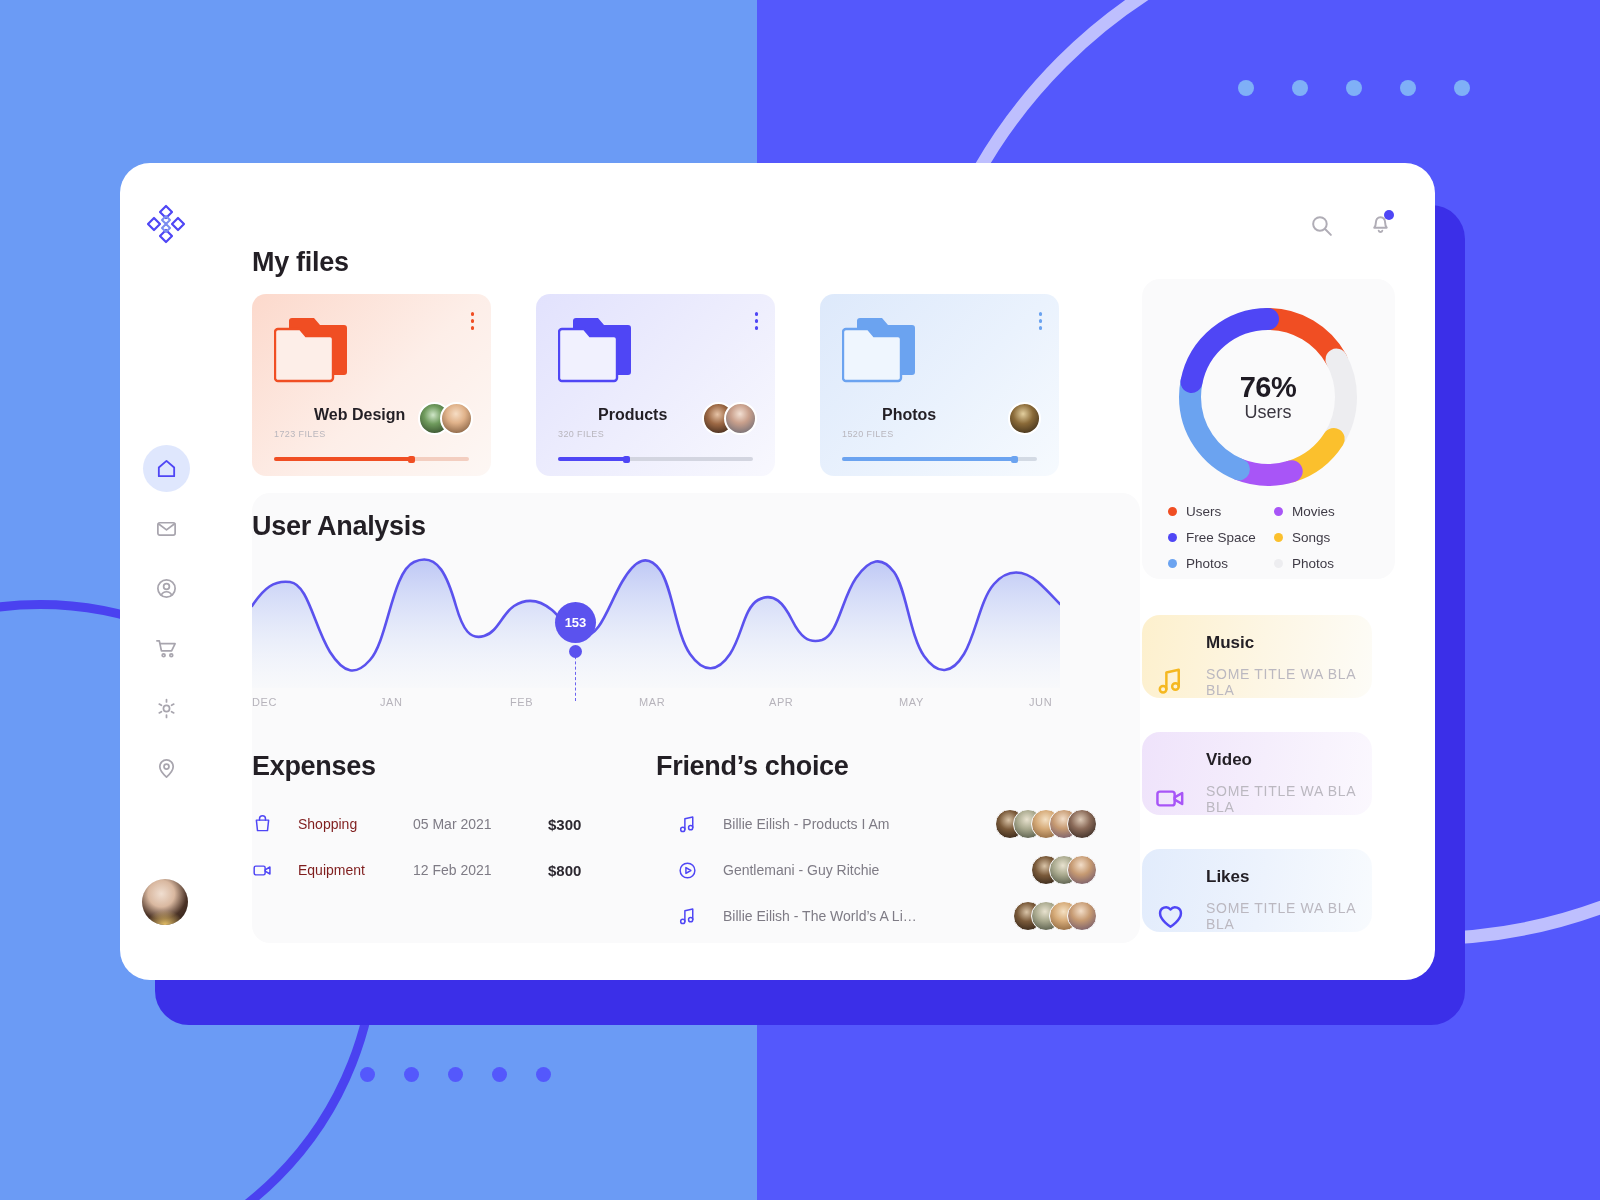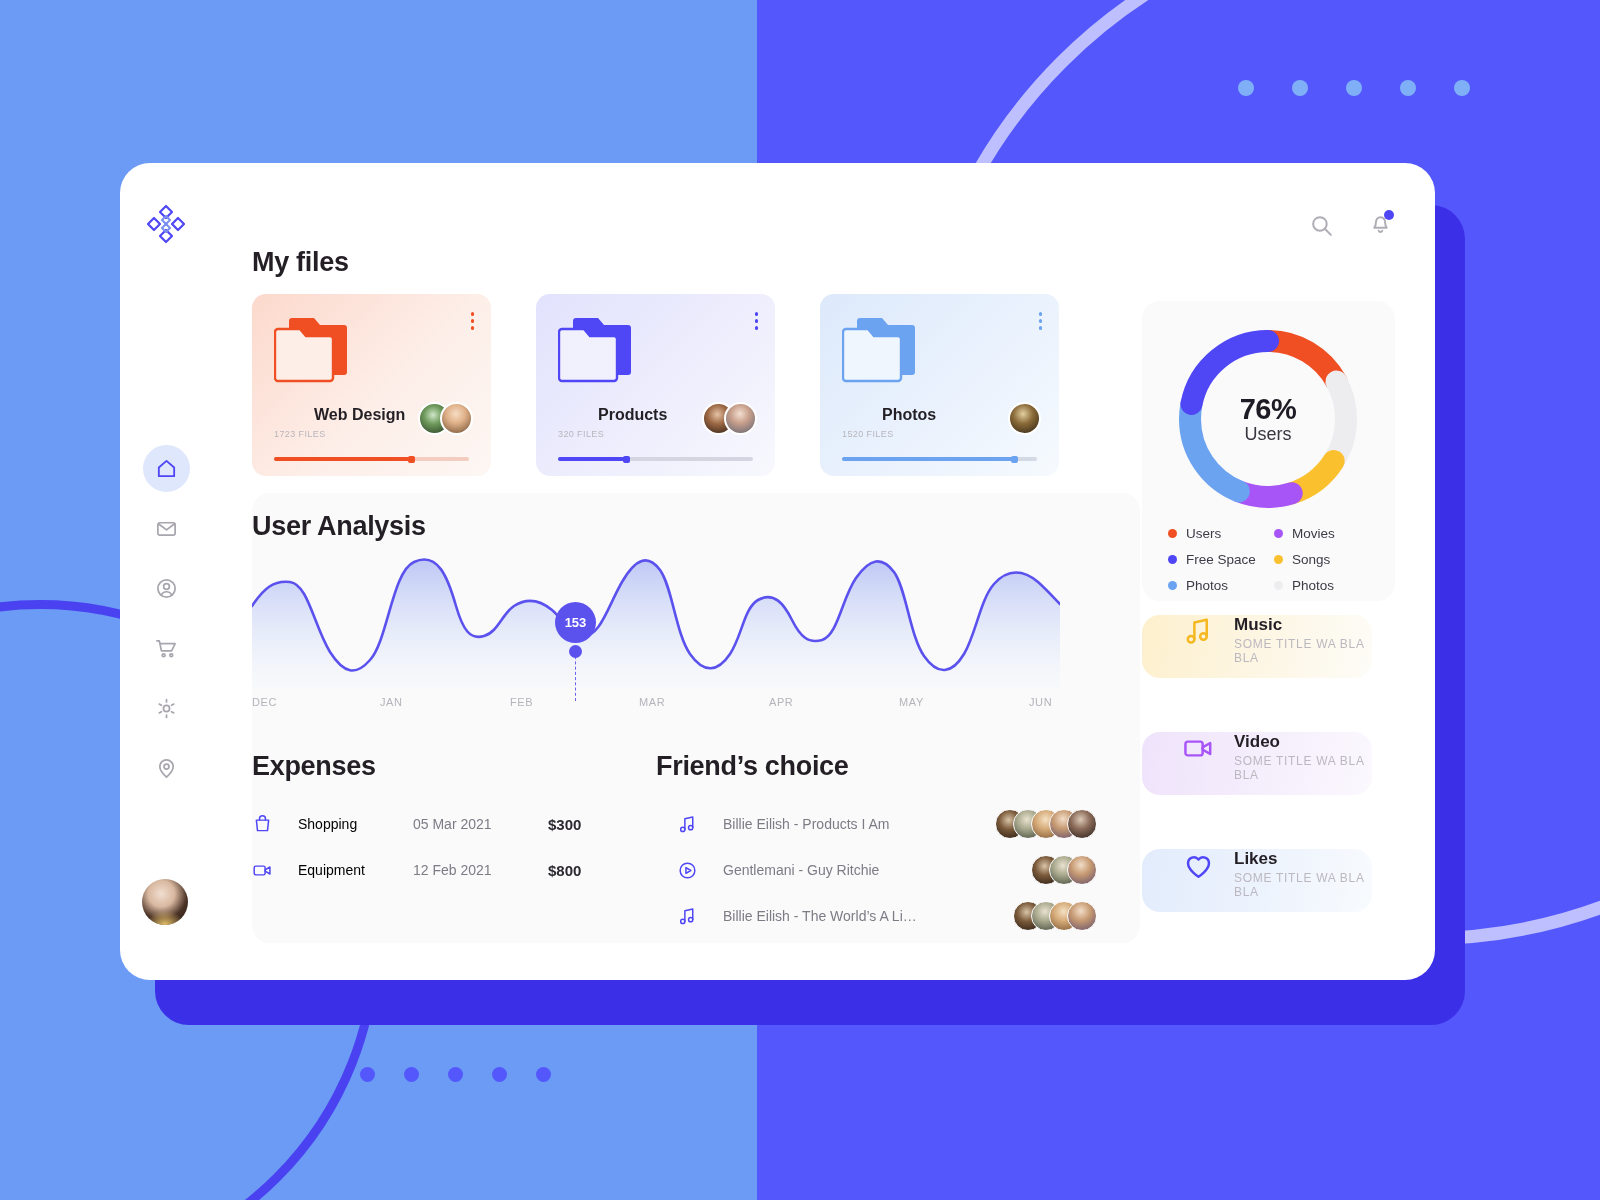--- a/index.html
+++ b/index.html
@@ -151,38 +151,38 @@
   
   #expenses-title { position: absolute; left: 0; top: 588px; }
   #friends-title  { position: absolute; left: 404px; top: 588px; }
 
   .list { position: absolute; }
   .list-expenses { left: 0; top: 638px; width: 400px; }
   .list-friends  { left: 425px; top: 638px; width: 420px; }
   .row { display: flex; align-items: center; height: 46px; }
   .row-icon { width: 46px; flex: none; }
   .row-icon svg { width: 21px; height: 21px; display: block; }
-  .exp-name { width: 115px; font-size: 14px; color: #000000; }
+  .exp-name { width: 115px; font-size: 14px; color: #7f1d1d; }
   .exp-date { width: 135px; font-size: 14px; color: #7e7b85; }
   .exp-amt  { font-size: 15px; font-weight: bold; color: #2c2830; }
   .fr-name {
     width: 253px; font-size: 14px; color: #7e7b85;
     white-space: nowrap; overflow: hidden; text-overflow: ellipsis;
   }
   .fr-av { display: flex; margin-left: auto; }
   .fr-av i {
     display: block; width: 30px; height: 30px; border-radius: 50%;
     margin-left: -12px; border: 1.5px solid #fafafb; background-size: cover;
   }
   .fr-av i:first-child { margin-left: 0; }
 
   
   .right { position: absolute; left: 1022px; top: 0; width: 293px; height: 100%; }
   .donut-card {
-    position: absolute; left: 0; top: 138px;
+    position: absolute; left: 0; top: 116px;
     width: 253px; height: 300px;
     background: #fafafb; border-radius: 18px;
   }
   .donut { position: absolute; left: 26px; top: 18px; width: 200px; height: 200px; }
   .donut-center {
     position: absolute; left: 0; top: 0; width: 200px; height: 200px;
     display: flex; flex-direction: column; align-items: center; justify-content: center;
   }
   .donut-pct { font-size: 29px; font-weight: bold; color: #1f1b24; letter-spacing: -0.5px; }
   .donut-lbl { font-size: 18px; color: #3a3640; margin-top: -2px; }
@@ -190,29 +190,29 @@
     position: absolute; left: 26px; top: 225px;
     width: 205px;
     display: grid; grid-template-columns: 106px 99px; row-gap: 11px;
   }
   .legend-item { display: flex; align-items: center; gap: 9px; }
   .legend-item i { width: 9px; height: 9px; border-radius: 50%; flex: none; }
   .legend-item span { font-size: 13.5px; color: #3f3b46; }
 
   .mini {
     position: absolute; left: 0;
-    width: 230px; height: 63px;
+    width: 230px; height: 83px;
     border-radius: 18px;
-    display: flex; align-items: flex-start;
-    padding-left: 40px;
+    display: flex; align-items: flex-end;
+    padding-left: 12px;
   }
   .mini-icon { width: 52px; flex: none; }
   .mini-icon svg { width: 33px; height: 33px; display: block; }
   .mini-title { font-size: 17px; font-weight: bold; color: #231f25; }
-  .mini-sub { font-size: 12px; color: #bbb8c0; letter-spacing: 0.7px; margin-top: 2px; }
+  .mini-sub { font-size: 14px; color: #bbb8c0; letter-spacing: 0.7px; margin-top: 13px; }
   .m-music { top: 452px; background: linear-gradient(100deg, #fdf0cd 0%, #fdf6e4 52%, #fdfcf7 100%); }
   .m-video { top: 569px; background: linear-gradient(100deg, #efe3fb 0%, #f5eefc 52%, #fbf8fe 100%); }
   .m-likes { top: 686px; background: linear-gradient(100deg, #e2ecfc 0%, #edf3fd 52%, #f8fbfe 100%); }
 </style>
 </head>
 <body>
 
 <div class="bg">
   <div class="bg-left"></div>
   <div class="bg-right"></div>

